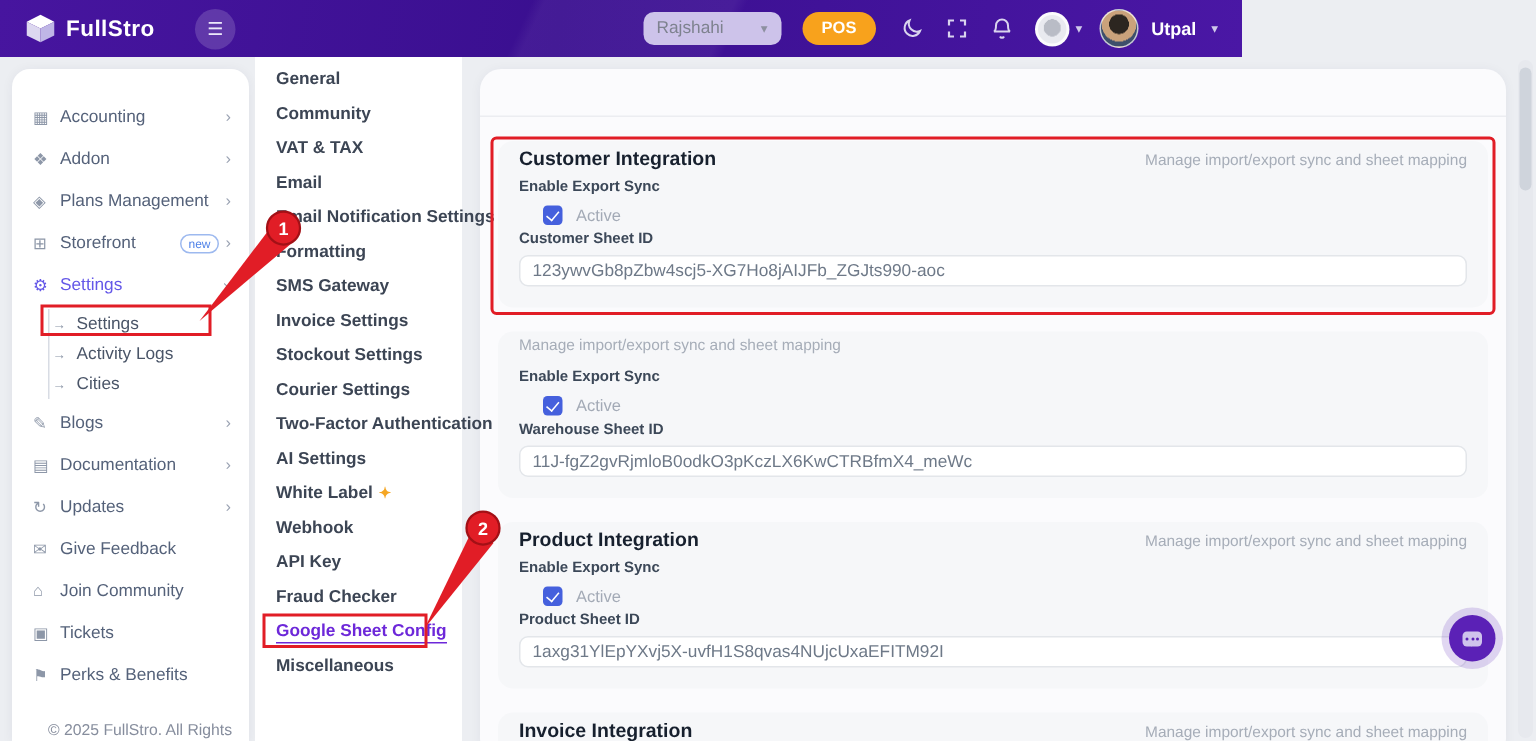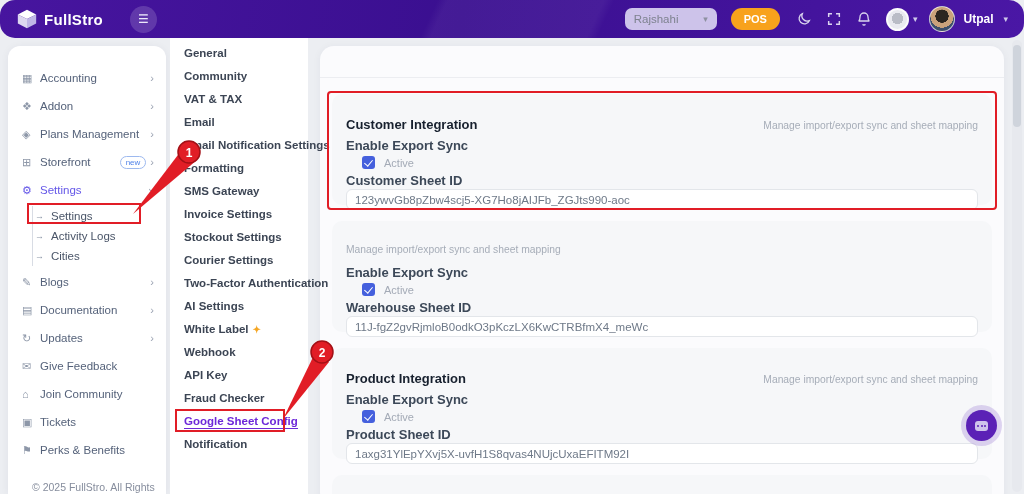--- a/index.html
+++ b/index.html
@@ -1,21 +1,21 @@
 <!DOCTYPE html>
 <html><head>
 <meta charset="utf-8">
 <style>
   * { box-sizing: border-box; margin: 0; padding: 0; }
   html,body { width:1024px; height:494px; overflow:hidden; }
   body { position:relative; background:#eceef2; font-family:"Liberation Sans", sans-serif; -webkit-font-smoothing:antialiased; }
 
   
-  .topbar { position:absolute; left:0; top:0; width:1024px; height:38px;
-    background:linear-gradient(100deg,#47159f 0%,#3a0f90 45%,#4a17a5 100%); z-index:5;border-radius:15px; }
+  .topbar { position:absolute; left:0; top:0; width:828px; height:38px;
+    background:linear-gradient(100deg,#47159f 0%,#3a0f90 45%,#4a17a5 100%); z-index:5; }
   .topbar::after{ content:""; position:absolute; inset:0;
     background:linear-gradient(115deg,transparent 42%,rgba(255,255,255,.05) 43%,rgba(255,255,255,.05) 58%,transparent 59%); }
   .brand { position:absolute; left:16px; top:6px; height:26px; display:flex; align-items:center; gap:6px; z-index:6; }
   .brand-text { color:#fff; font-size:15px; font-weight:700; letter-spacing:.3px; }
   .burger { position:absolute; left:130px; top:6px; width:27px; height:27px; border-radius:50%;
     background:rgba(255,255,255,.16); color:#ece8fa; font-size:12px; line-height:27px; text-align:center; z-index:6; cursor:pointer; }
   .tb-right { position:absolute; right:0; top:0; height:38px; display:flex; align-items:center; z-index:6; }
   .region-pill { width:92px; height:22px; margin-right:14px; background:#cdc3ea; border-radius:7px;
     display:flex; align-items:center; justify-content:space-between; padding:0 9px; cursor:pointer; }
   .region-pill span { font-size:11.5px; color:#7e828f; }
@@ -53,25 +53,25 @@
   .setnav { position:absolute; left:170px; top:38px; width:138px; height:456px; background:#fff; padding-top:4px; z-index:2; }
   .sn-item { height:23px; line-height:23px; padding-left:14px; font-size:11.5px; font-weight:600;
     color:#3c4554; cursor:pointer; white-space:nowrap; }
   .sn-item.active .sn-text { color:#6d28d9; border-bottom:1.5px solid #6d28d9; padding-bottom:1px; }
   .sparkle { color:#f5a623; font-size:10px; margin-left:4px; }
 
   
   .content-card { position:absolute; left:320px; top:46px; width:684px; height:460px;
     background:#fbfbfd; border-radius:14px; box-shadow:0 1px 8px rgba(25,25,70,.05); z-index:1; }
   .card-head { height:32px; border-bottom:1px solid #ecedf1; }
-  .sec { margin:16px 12px 0; padding:23px 14px 12px; background:#f6f7f9; border-radius:10px; height:111px; }
+  .sec { margin:16px 12px 0; padding:4px 14px 12px; background:#f6f7f9; border-radius:10px; height:111px; }
   .sec-head { display:flex; justify-content:space-between; align-items:baseline; height:17px; margin-bottom:4px; }
   .sec-title { font-size:13px; font-weight:700; color:#17202e; }
   .sec-sub { font-size:10.3px; color:#a6adb8; }
-  .f-label { font-size:13px; font-weight:600; color:#3c4858; height:14px; margin-top:3px; }
+  .f-label { font-size:10px; font-weight:600; color:#3c4858; height:14px; margin-top:3px; }
   .chk-row { display:flex; align-items:center; gap:9px; margin:3px 0 3px 16px; height:15px; cursor:pointer; }
   .chk { width:13px; height:13px; border-radius:3px; background:#4560dd; position:relative; flex:0 0 13px; }
   .chk::after { content:""; position:absolute; left:4px; top:1.5px; width:4px; height:7px;
     border:solid #fff; border-width:0 1.6px 1.6px 0; transform:rotate(40deg); }
   .chk-lbl { font-size:11px; color:#a3aab6; }
   .sheet-input { width:100%; height:21px; margin-top:2px; border:1px solid #e3e6ea; border-radius:6px;
     background:#fff; padding:0 8px; font-size:11.5px; color:#6e7988; font-family:"Liberation Sans",sans-serif; outline:none; }
 
   
   .red-box { position:absolute; left:327px; top:91px; width:670px; height:119px;
@@ -228,21 +228,21 @@
   <div class="sn-item"><span class="sn-text">Courier Settings</span></div>
   <div class="sn-item"><span class="sn-text">Two-Factor Authentication</span></div>
   <div class="sn-item"><span class="sn-text">AI Settings</span></div>
   <div class="sn-item">
     <span class="sn-text">White Label</span><span class="sparkle">✦</span>
   </div>
   <div class="sn-item"><span class="sn-text">Webhook</span></div>
   <div class="sn-item"><span class="sn-text">API Key</span></div>
   <div class="sn-item"><span class="sn-text">Fraud Checker</span></div>
   <div class="sn-item active"><span class="sn-text">Google Sheet Config</span></div>
-  <div class="sn-item"><span class="sn-text">Notification</span></div>
+  <div class="sn-item"><span class="sn-text">Miscellaneous</span></div>
 </aside>
 
 <main class="content-card">
   <div class="card-head"></div>
 
   <section class="sec">
     <div class="sec-head">
       <span class="sec-title">Customer Integration</span>
       <span class="sec-sub">Manage import/export sync and sheet mapping</span>
     </div>

